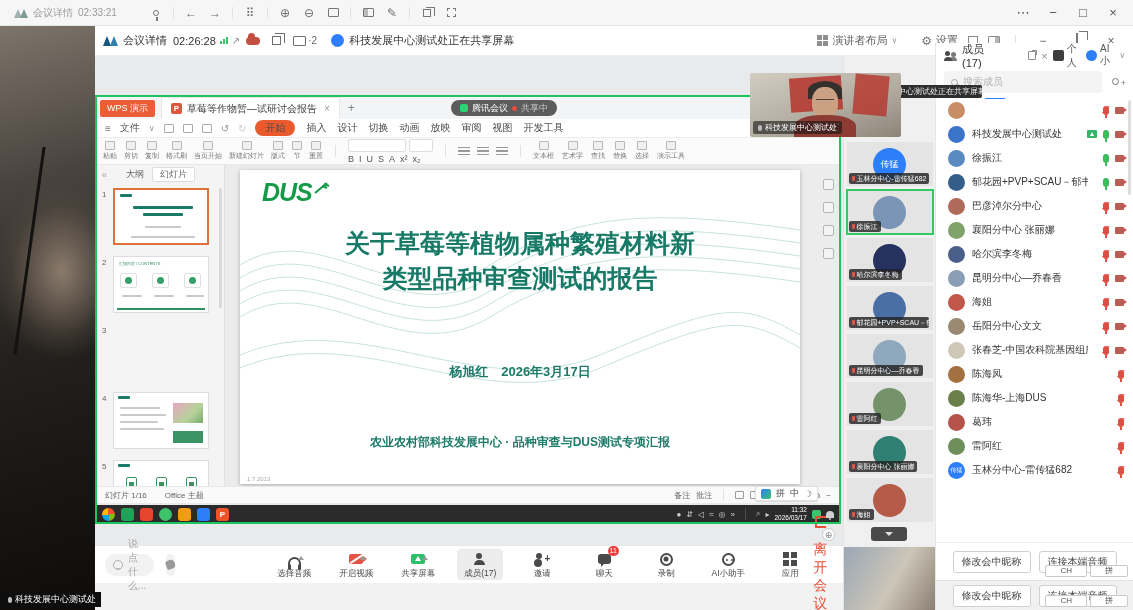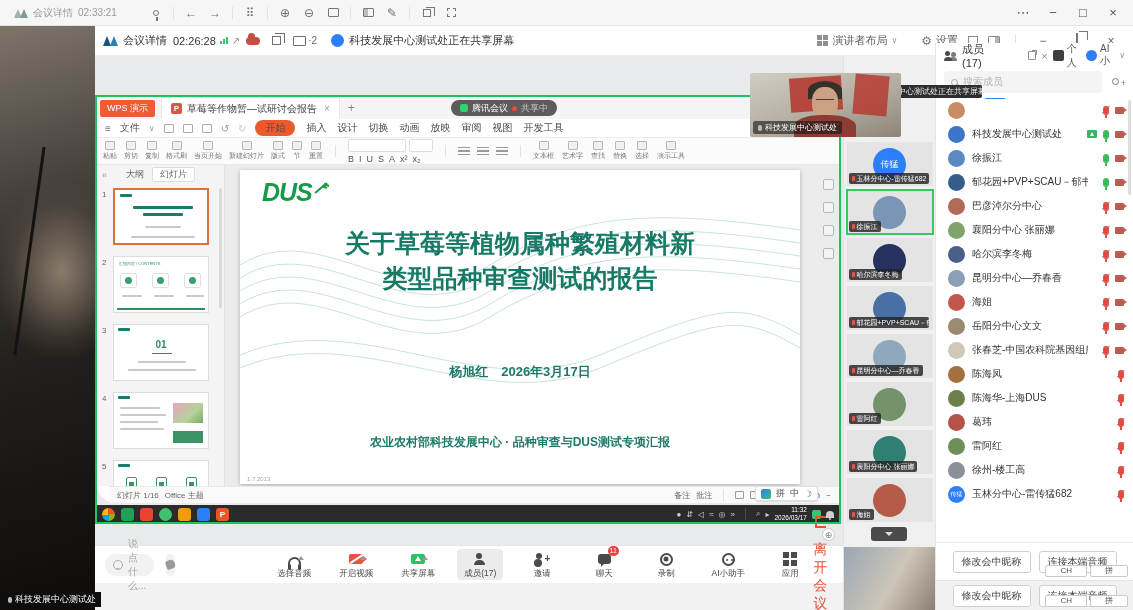--- a/index.html
+++ b/index.html
@@ -116,21 +116,21 @@
   .slide{position:absolute;left:143px;top:5px;width:560px;height:314px;background:#fff;box-shadow:0 1px 4px rgba(0,0,0,.28);}
   .dus{position:absolute;left:22px;top:8px;font-style:italic;font-weight:bold;font-size:25px;color:#159a47;letter-spacing:-1px;display:flex;align-items:flex-start;gap:2px;}
   .dus svg{margin-top:2px;}
   .s-title{position:absolute;left:0;right:0;top:56px;text-align:center;font-size:25px;font-weight:bold;color:#177a67;line-height:35px;}
   .s-author{position:absolute;left:0;right:0;top:193px;text-align:center;font-size:13px;font-weight:bold;color:#1b7a68;}
   .s-footer{position:absolute;left:0;right:0;top:264px;text-align:center;font-size:12px;font-weight:bold;color:#1b7a68;}
   .s-corner{position:absolute;left:7px;bottom:2px;font-size:6px;color:#aaa;}
   .wtools{position:absolute;right:3px;top:14px;width:16px;display:flex;flex-direction:column;gap:12px;align-items:center;}
   .wtools i{width:11px;height:11px;border:1px solid #b5b5b5;border-radius:2px;background:#f4f4f4;}
 
-  .wps-status{height:17px;display:flex;align-items:center;font-size:8px;color:#666;padding:0 8px;border-top:1px solid #e8e8e8;background:#fafafa;flex:none;gap:6px;margin-left:12px;}
+  .wps-status{height:17px;display:flex;align-items:center;font-size:8px;color:#666;padding:0 8px;border-top:1px solid #e8e8e8;background:#fafafa;flex:none;gap:18px;}
   .vbox{width:9px;height:8px;border:1px solid #9a9a9a;border-radius:1px;}
   .playpill{width:18px;height:12px;background:#3d3d3d;border-radius:2px;display:flex;align-items:center;justify-content:center;}
   .playpill i{border-left:5px solid #fff;border-top:3px solid transparent;border-bottom:3px solid transparent;margin-left:1px;}
 
   #taskbar{left:2px;top:449px;width:742px;height:18px;background:#2b2b2b;display:flex;align-items:center;padding:0 5px;gap:6px;}
   .app{width:13px;height:13px;border-radius:3px;flex:none;display:flex;align-items:center;justify-content:center;color:#fff;font-size:8px;font-weight:bold;}
   .a0{background:conic-gradient(#f35325 0 25%,#81bc06 0 50%,#05a6f0 0 75%,#ffba08 0);border-radius:50%;}
   .a1{background:#21a158;}.a2{background:#e7442e;}.a3{background:#3ec26b;border-radius:50%;}
   .a4{background:#f39c12;}.a5{background:#2d7ff9;}.a6{background:#eb5528;}
   .tray{margin-left:auto;display:flex;align-items:center;gap:5px;color:#cfcfcf;font-size:8px;}
@@ -527,27 +527,20 @@
                 </span>
               <span class="tcard" style="left:70px;top:16px;">
                   <i></i>
                 </span>
               <span class="gline" style="left:8px;top:38px;width:20px;"></span>
               <span class="gline" style="left:40px;top:38px;width:20px;"></span>
               <span class="gline" style="left:72px;top:38px;width:18px;"></span>
               <span class="tgreenbar"></span>
             </div>
             <span class="tnum" style="top:142px;">3</span>
-            <div class="thumb" style="top:140px;">
-              <span class="tline" style="left:4px;top:3px;width:12px;"></span>
-              <span class="t01">01</span>
-              <span class="t3line"></span>
-              <span class="gline" style="left:24px;top:36px;width:48px;"></span>
-              <span class="gline" style="left:14px;top:44px;width:68px;"></span>
-            </div>
             <span class="tnum" style="top:210px;">4</span>
             <div class="thumb" style="top:208px;">
               <span class="tline" style="left:4px;top:3px;width:12px;"></span>
               <span class="gline" style="left:6px;top:14px;width:40px;"></span>
               <span class="gline" style="left:6px;top:21px;width:46px;"></span>
               <span class="gline" style="left:6px;top:28px;width:38px;"></span>
               <span class="gline" style="left:6px;top:35px;width:44px;"></span>
               <span class="tphoto"></span>
               <span class="tgreenbox"></span>
             </div>
@@ -978,32 +971,20 @@
           </span>
           <span class="mname">雷阿红</span>
 
           <span class="micons">
 
             <span class="m-mic red"></span>
 
           </span>
         </div>
 
-        <div class="mrow">
-          <span class="avatar" style="background: rgb(138, 143, 153);">
-            <span></span>
-          </span>
-          <span class="mname">徐州-楼工高</span>
-
-          <span class="micons">
-
-            <span class="m-mic red"></span>
-
-          </span>
-        </div>
 
         <div class="mrow">
           <span class="avatar" style="background: rgb(45, 127, 249);">
             <span>传猛</span>
           </span>
           <span class="mname">玉林分中心-雷传猛682</span>
 
           <span class="micons">
 
             <span class="m-mic red"></span>

